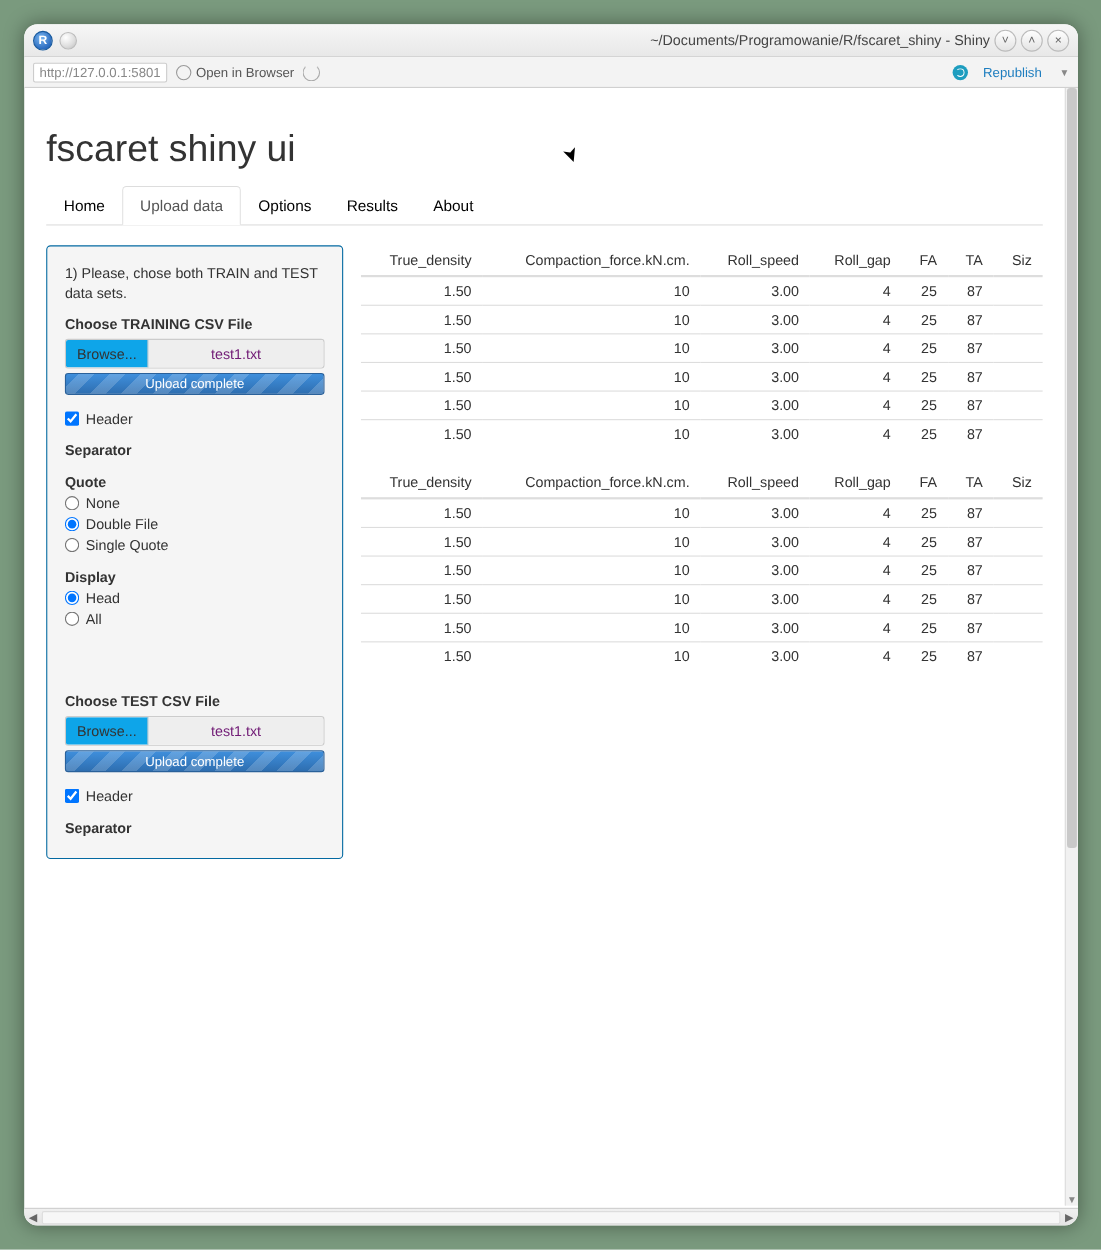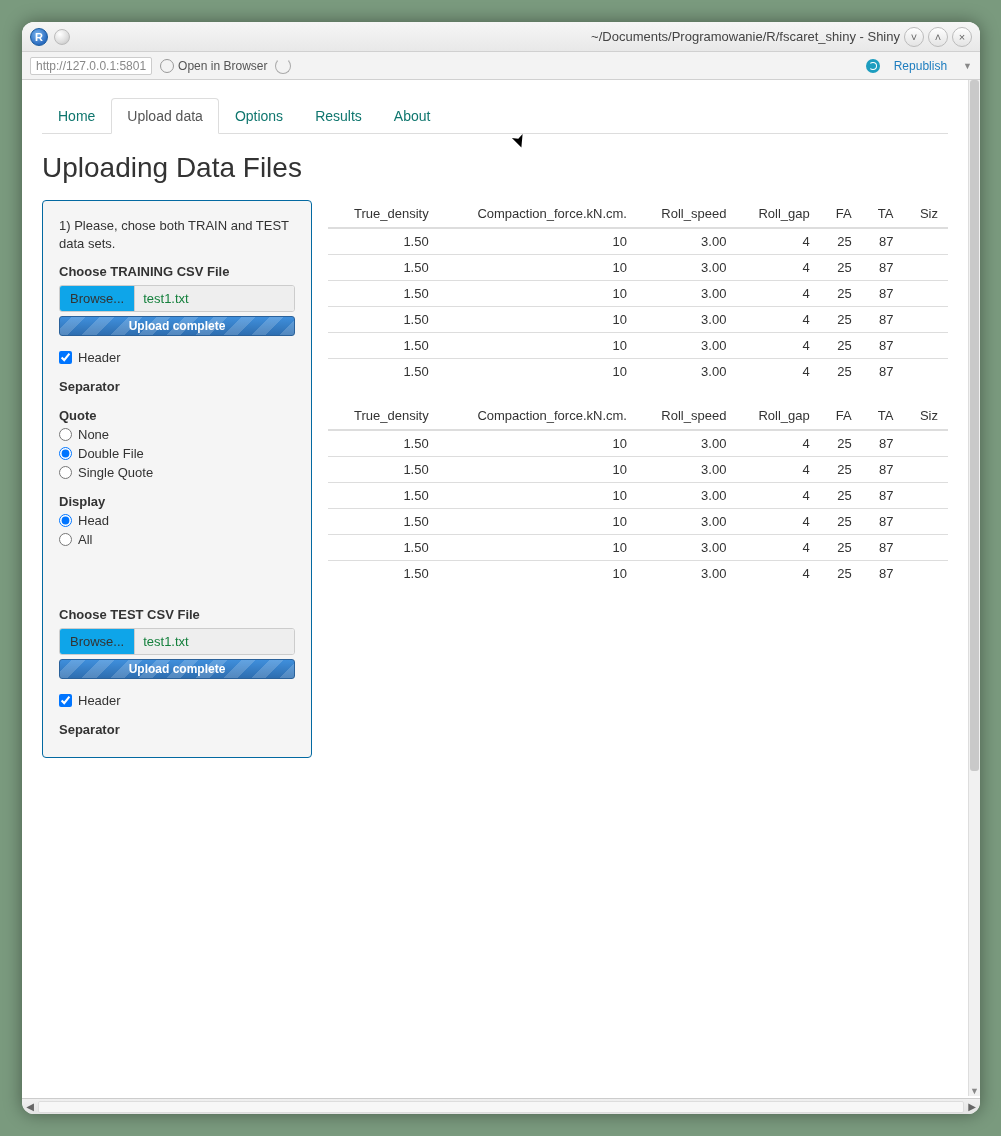--- a/index.html
+++ b/index.html
@@ -73,45 +73,44 @@
     overflow:hidden; padding: 0 0 0 0;
   }
   .page {
     padding: 18px 20px 0 20px;
   }
   h1.app-title { font-size:34px; font-weight:500; color:#333; margin:18px 0 14px; }
   .nav-tabs {
     display:flex; border-bottom:1px solid #ddd; margin-bottom:18px;
   }
   .nav-tabs .tab {
-    padding:9px 15px; color:#0f766e; font-size:14px; cursor:pointer;
+    padding:9px 15px; color:#000000; font-size:14px; cursor:pointer;
     border:1px solid transparent; margin-bottom:-1px; border-radius:4px 4px 0 0;
   }
   .nav-tabs .tab.active {
     color:#555; border:1px solid #ddd; border-bottom-color:#fff; background:#fff;
   }
   h2.section-title { font-size:28px; font-weight:500; margin:0 0 16px; }
   .main-row { display:flex; gap:16px; align-items:flex-start; }
   .sidebar-panel {
     width:270px; background:#f5f5f5; border:1px solid #0369a1;
     border-radius:4px; padding:16px; font-size:13px; color:#333;
     flex-shrink:0;
   }
   .sidebar-panel p { margin-bottom:12px; line-height:1.35; color:#333;}
   .label { font-weight:bold; display:block; margin:6px 0 6px; }
   .file-row { display:flex; border:1px solid #ccc; border-radius:3px; overflow:hidden; background:#fff;}
   .file-row .browse { padding:5px 10px; background:#0ea5e9; border-right:1px solid #ccc; }
-  .file-row .fname { flex:1; padding:5px 8px; color:#15803d; background:#eee;}
+  .file-row .fname { flex:1; padding:5px 8px; color:#701a75; background:#eee;text-align:center;}
   .progress {
     height:20px; background:linear-gradient(#3a87d1,#2f6fb0);
     background-image: repeating-linear-gradient(-45deg, rgba(255,255,255,0.18) 0 10px, transparent 10px 20px), linear-gradient(#3f8fdc,#2e6eb0);
     border-radius:3px; margin-top:4px; color:#fff; font-size:12px;
     display:flex;align-items:center;justify-content:center;
     border:1px solid #2a619a;
-    font-weight:bold;
   }
   .chk-row, .radio-row { display:flex; align-items:center; gap:6px; margin:4px 0; }
   .chk-row input, .radio-row input { margin:0;}
   .group-title { font-weight:bold; margin-top:14px; margin-bottom:4px; display:block;}
   .data-area { flex:1; overflow-x:hidden; }
   table.data {
     border-collapse:collapse; font-size:13px; color:#333; width:100%;
     margin-bottom:18px;
   }
   table.data th {
@@ -169,30 +168,30 @@
   </div>
 
   <div class="vscroll">
     <div class="arrow up">▲</div>
     <div class="thumb"></div>
     <div class="arrow down">▼</div>
   </div>
 
   <div class="content-area">
     <div class="page">
+      <h1 class="app-title">fscaret shiny ui</h1>
 
       <div class="nav-tabs" id="nav-tabs">
           <div class="tab">Home</div>
           <div class="tab active">Upload data</div>
           <div class="tab">Options</div>
           <div class="tab">Results</div>
           <div class="tab">About</div>
         </div>
 
-      <h2 class="section-title">Uploading Data Files</h2>
 
       <div class="main-row">
         <div class="sidebar-panel">
           <p>1) Please, chose both TRAIN and TEST data sets.</p>
 
           <span class="label">Choose TRAINING CSV File</span>
           <div class="file-row">
             <span class="browse">Browse...</span>
             <span class="fname">test1.txt</span>
           </div>

